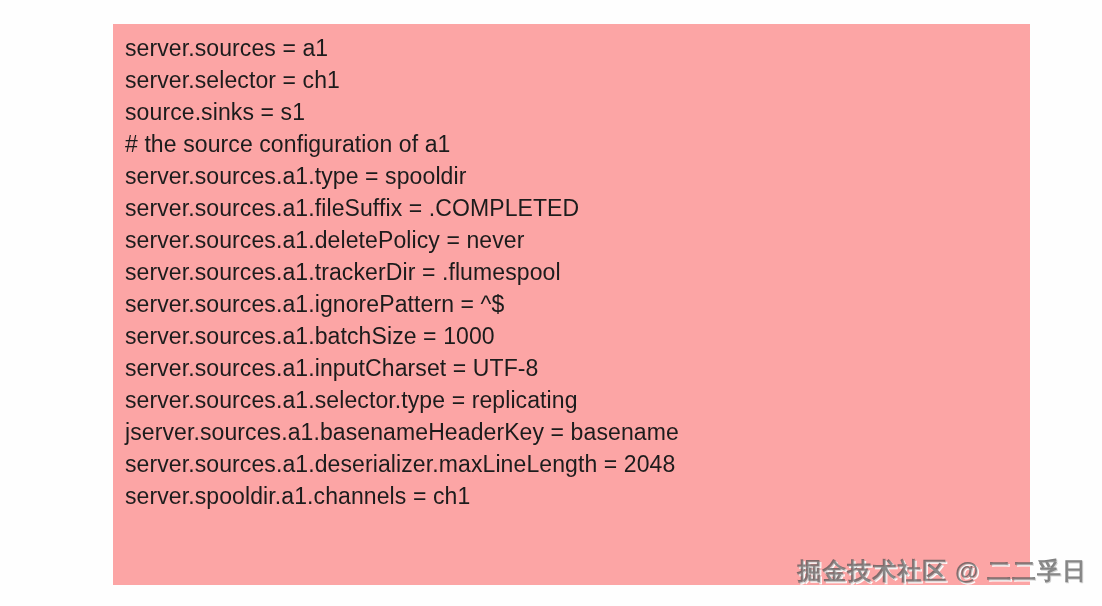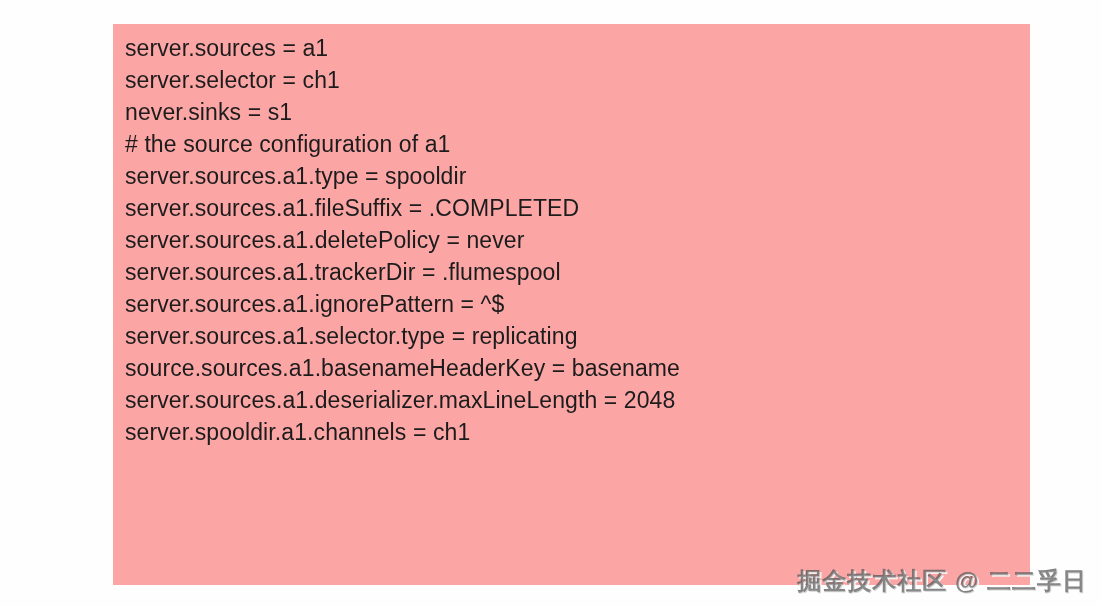--- a/index.html
+++ b/index.html
@@ -32,49 +32,51 @@
     font-size: 23px;
     line-height: 32px;
     height: 32px;
     color: #1c1c1c;
     white-space: pre;
     letter-spacing: 0.1px;
   }
   .watermark {
     position: absolute;
     right: 14px;
-    bottom: 8px;
+    bottom: 18px;
     font-size: 24px;
     font-weight: bold;
     font-family: "Liberation Sans", "DejaVu Sans", sans-serif;
     color: rgba(150, 150, 150, 0.40);
     text-shadow:
       -1px -1px 0 rgba(85, 85, 85, 0.75),
       1px 1px 0 rgba(255, 255, 255, 0.95);
     letter-spacing: 1px;
     white-space: nowrap;
     pointer-events: none;
   }
 </style>
 </head>
 <body>
 
 <div class="page">
 
   <div class="code-panel">
     <div class="code-line">server.sources = a1</div>
     <div class="code-line">server.selector = ch1</div>
-    <div class="code-line">never.sinks = s1</div>
+    <div class="code-line">source.sinks = s1</div>
     <div class="code-line"># the source configuration of a1</div>
     <div class="code-line">server.sources.a1.type = spooldir</div>
     <div class="code-line">server.sources.a1.fileSuffix = .COMPLETED</div>
     <div class="code-line">server.sources.a1.deletePolicy = never</div>
     <div class="code-line">server.sources.a1.trackerDir = .flumespool</div>
     <div class="code-line">server.sources.a1.ignorePattern = ^$</div>
+    <div class="code-line">server.sources.a1.batchSize = 1000</div>
+    <div class="code-line">server.sources.a1.inputCharset = UTF-8</div>
     <div class="code-line">server.sources.a1.selector.type = replicating</div>
-    <div class="code-line">source.sources.a1.basenameHeaderKey = basename</div>
+    <div class="code-line">jserver.sources.a1.basenameHeaderKey = basename</div>
     <div class="code-line">server.sources.a1.deserializer.maxLineLength = 2048</div>
     <div class="code-line">server.spooldir.a1.channels = ch1</div>
   </div>
 
   <div class="watermark">掘金技术社区 @ 二二孚日</div>
 
 </div>
 
 </body></html>

